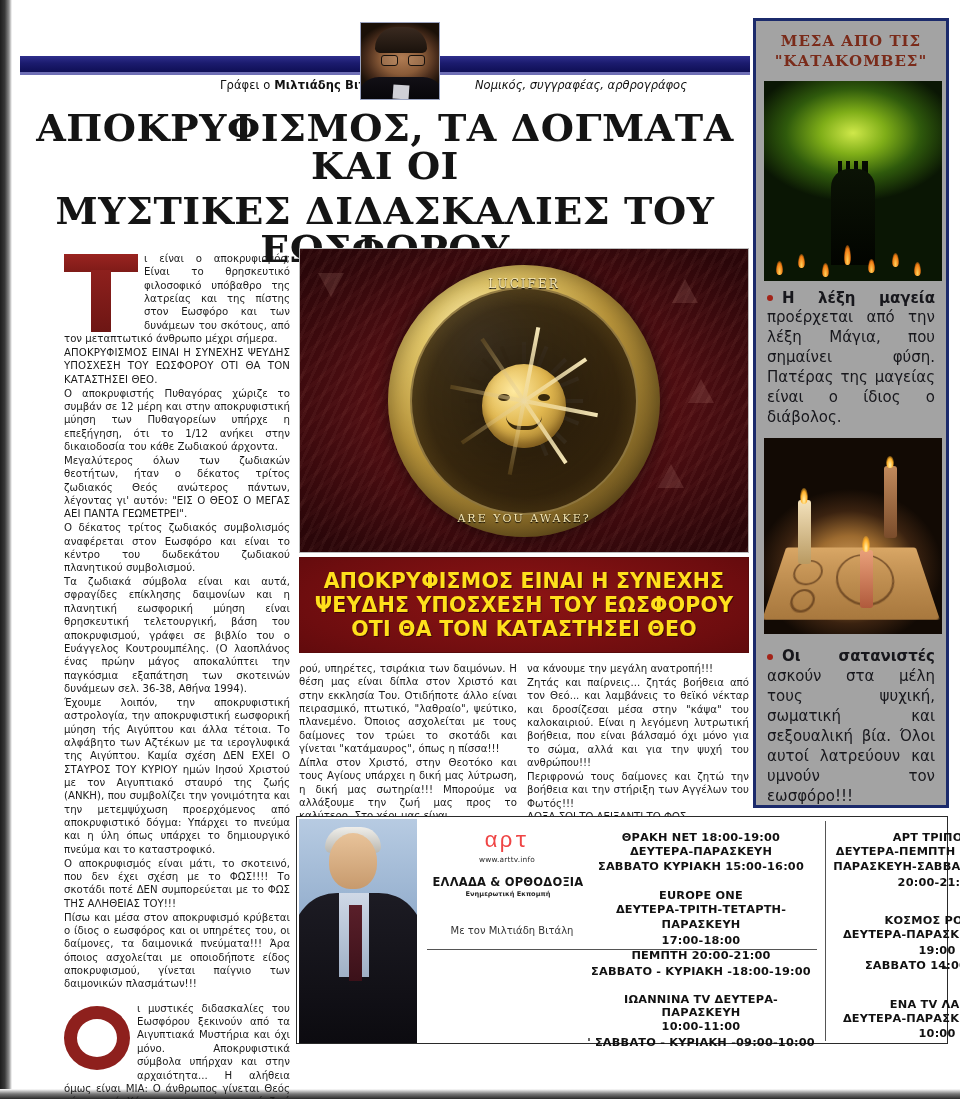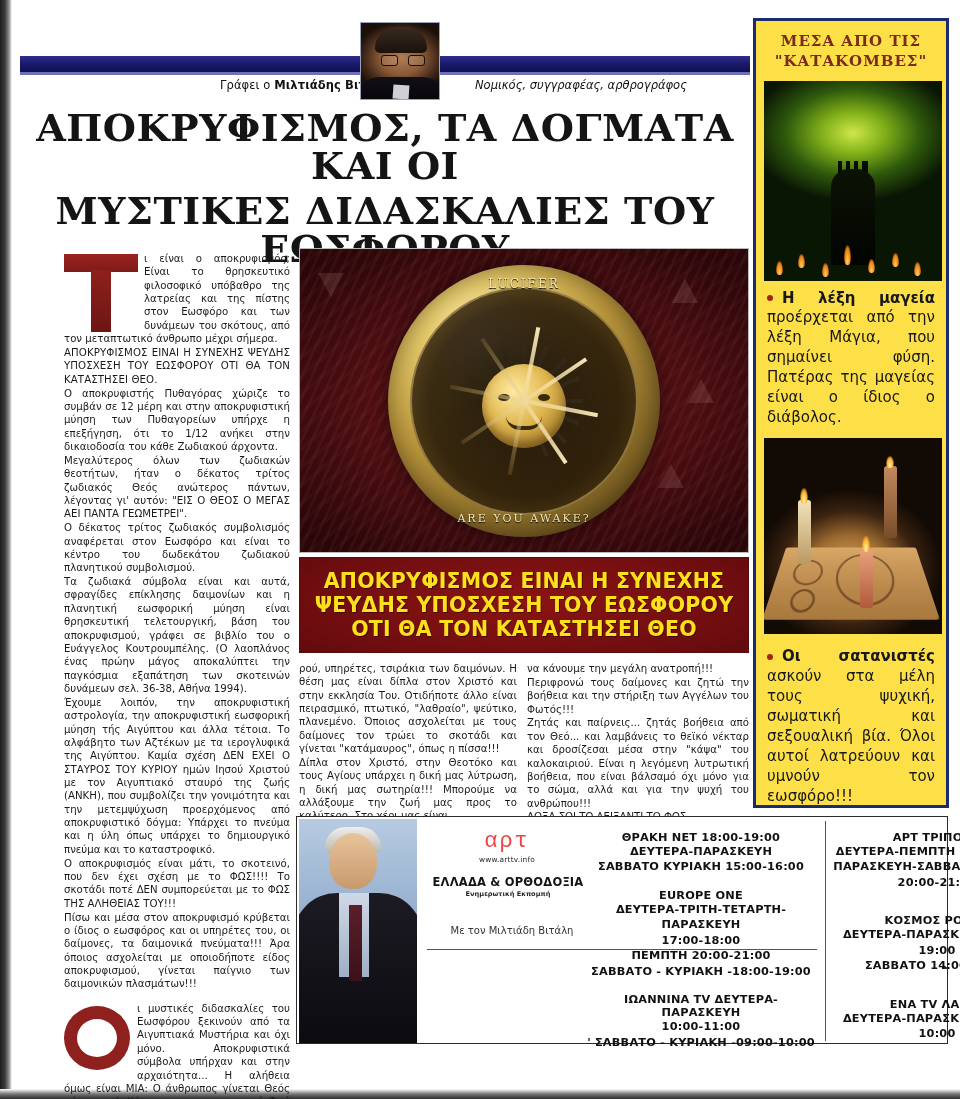--- a/index.html
+++ b/index.html
@@ -215,21 +215,21 @@
   .col-right2 {
     position:absolute; left:527px; top:662px; width:222px;
     font-size:10.2px; line-height:1.31; text-align:justify; color:#1a1a1a;
   }
   .col-mid p, .col-right2 p { margin:0 0 0.5px 0; }
 
   
   .sidebar {
     position:absolute; left:753px; top:18px; width:196px; height:790px;
     border:3px solid #1b2a6b;
-    background:#fde047;
+    background:#a3a3a3;
     padding:6px 8px;
   }
   .sidebar-title {
     text-align:center;
     color:#7a2b1a;
     font-family:"DejaVu Serif","Liberation Serif",serif;
     font-weight:bold;
     font-size:15px;
     line-height:1.35;
     letter-spacing:1px;
@@ -470,22 +470,22 @@
     </div>
   </div>
 
   <div class="col-mid">
     <p>ρού, υπηρέτες, τσιράκια των δαιμόνων. Η θέση μας είναι δίπλα στον Χριστό και στην εκκλησία Του. Οτιδήποτε άλλο είναι πειρασμικό, πτωτικό, "λαθραίο", ψεύτικο, πλανεμένο. Όποιος ασχολείται με τους δαίμονες τον τρώει το σκοτάδι και γίνεται "κατάμαυρος", όπως η πίσσα!!!</p>
     <p>Δίπλα στον Χριστό, στην Θεοτόκο και τους Αγίους υπάρχει η δική μας λύτρωση, η δική μας σωτηρία!!! Μπορούμε να αλλάξουμε την ζωή μας προς το καλύτερο. Στο χέρι μας είναι</p>
   </div>
 
   <div class="col-right2">
     <p>να κάνουμε την μεγάλη ανατροπή!!!</p>
+    <p>Ζητάς και παίρνεις... ζητάς βοήθεια από τον Θεό... και λαμβάνεις το θεϊκό νέκταρ και δροσίζεσαι μέσα στην "κάψα" του καλοκαιριού. Είναι η λεγόμενη λυτρωτική βοήθεια, που είναι βάλσαμό όχι μόνο για το σώμα, αλλά και για την ψυχή του ανθρώπου!!!</p>
     <p>Περιφρονώ τους δαίμονες και ζητώ την βοήθεια και την στήριξη των Αγγέλων του Φωτός!!!</p>
-    <p>Ζητάς και παίρνεις... ζητάς βοήθεια από τον Θεό... και λαμβάνεις το θεϊκό νέκταρ και δροσίζεσαι μέσα στην "κάψα" του καλοκαιριού. Είναι η λεγόμενη λυτρωτική βοήθεια, που είναι βάλσαμό όχι μόνο για το σώμα, αλλά και για την ψυχή του ανθρώπου!!!</p>
     <p>ΔΟΞΑ ΣΟΙ ΤΩ ΔΕΙΞΑΝΤΙ ΤΟ ΦΩΣ.</p>
   </div>
 
   <div class="sidebar">
     <div class="sidebar-title">
       <div>ΜΕΣΑ ΑΠΟ ΤΙΣ</div>
       <div>"ΚΑΤΑΚΟΜΒΕΣ"</div>
     </div>
 
     <div class="sb-img sb-img-1">

